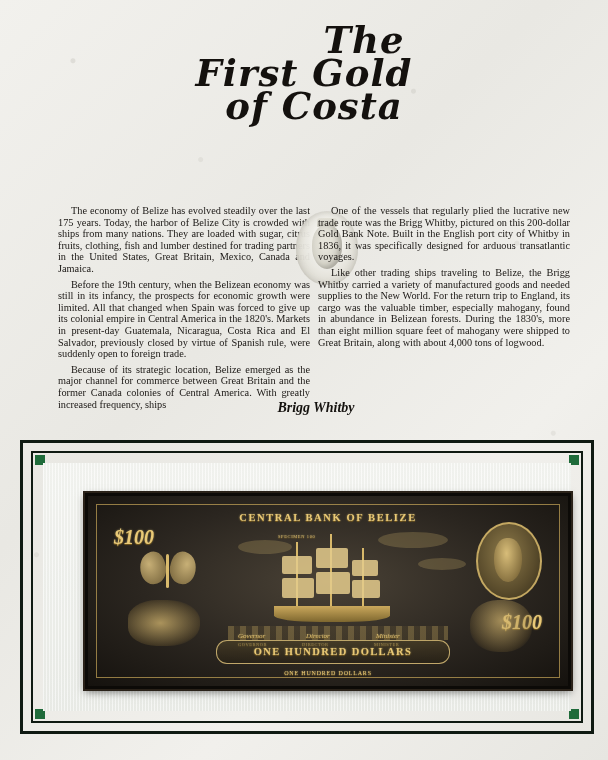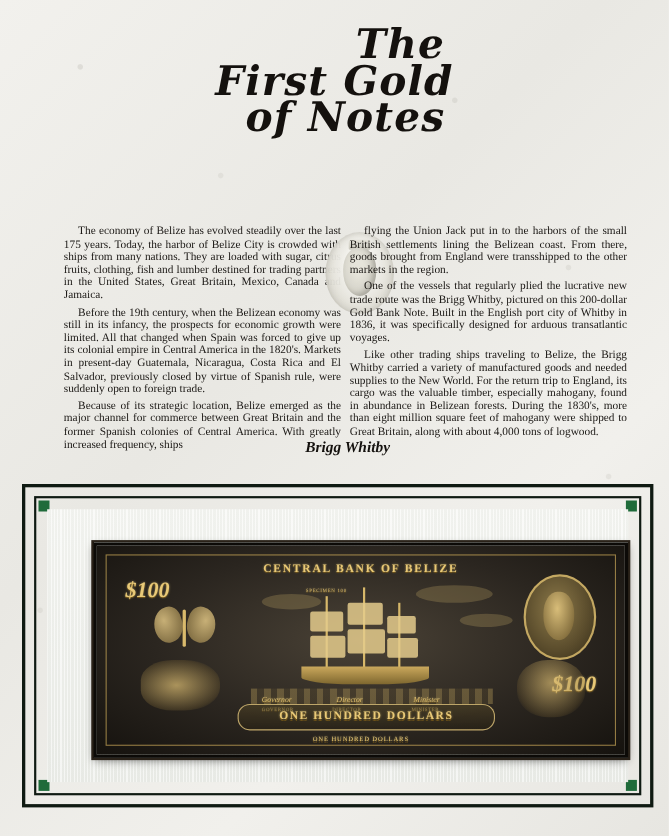--- a/index.html
+++ b/index.html
@@ -344,38 +344,37 @@
 </head>
 <body>
 
 <div class="paper-texture"></div>
 
 <div class="page">
 
   <div class="title-block">
     <div class="title-line tl1">The</div>
     <div class="title-line tl2">First Gold</div>
-    <div class="title-line tl4">of Notes</div>
+    <div class="title-line tl4">of Costa</div>
   </div>
 
   <div class="article">
 
     <div class="col col-left">
       <p>The economy of Belize has evolved steadily over the last 175 years. Today, the harbor of Belize City is crowded with ships from many nations. They are loaded with sugar, citrus fruits, clothing, fish and lumber destined for trading partners in the United States, Great Britain, Mexico, Canada and Jamaica.</p>
       <p>Before the 19th century, when the Belizean economy was still in its infancy, the prospects for economic growth were limited. All that changed when Spain was forced to give up its colonial empire in Central America in the 1820's. Markets in present-day Guatemala, Nicaragua, Costa Rica and El Salvador, previously closed by virtue of Spanish rule, were suddenly open to foreign trade.</p>
-      <p>Because of its strategic location, Belize emerged as the major channel for commerce between Great Britain and the former Spanish colonies of Central America. With greatly increased frequency, ships</p>
+      <p>Because of its strategic location, Belize emerged as the major channel for commerce between Great Britain and the former Canada colonies of Central America. With greatly increased frequency, ships</p>
     </div>
 
     <div class="medallion">
       <div class="crown"></div>
       <div class="face"></div>
     </div>
 
     <div class="col col-right">
-      <p>flying the Union Jack put in to the harbors of the small British settlements lining the Belizean coast. From there, goods brought from England were transshipped to the other markets in the region.</p>
       <p>One of the vessels that regularly plied the lucrative new trade route was the Brigg Whitby, pictured on this 200-dollar Gold Bank Note. Built in the English port city of Whitby in 1836, it was specifically designed for arduous transatlantic voyages.</p>
       <p>Like other trading ships traveling to Belize, the Brigg Whitby carried a variety of manufactured goods and needed supplies to the New World. For the return trip to England, its cargo was the valuable timber, especially mahogany, found in abundance in Belizean forests. During the 1830's, more than eight million square feet of mahogany were shipped to Great Britain, along with about 4,000 tons of logwood.</p>
     </div>
   </div>
 
   <div class="caption">Brigg Whitby</div>
 
   <div class="frame-outer">
     <div class="frame-inner"></div>
     <div class="corner-sq cs-tl"></div>

